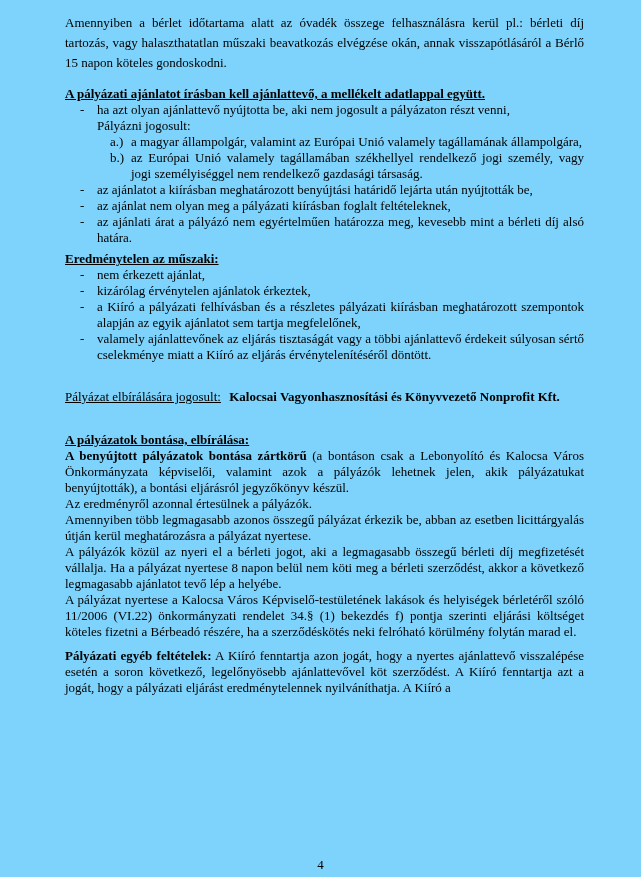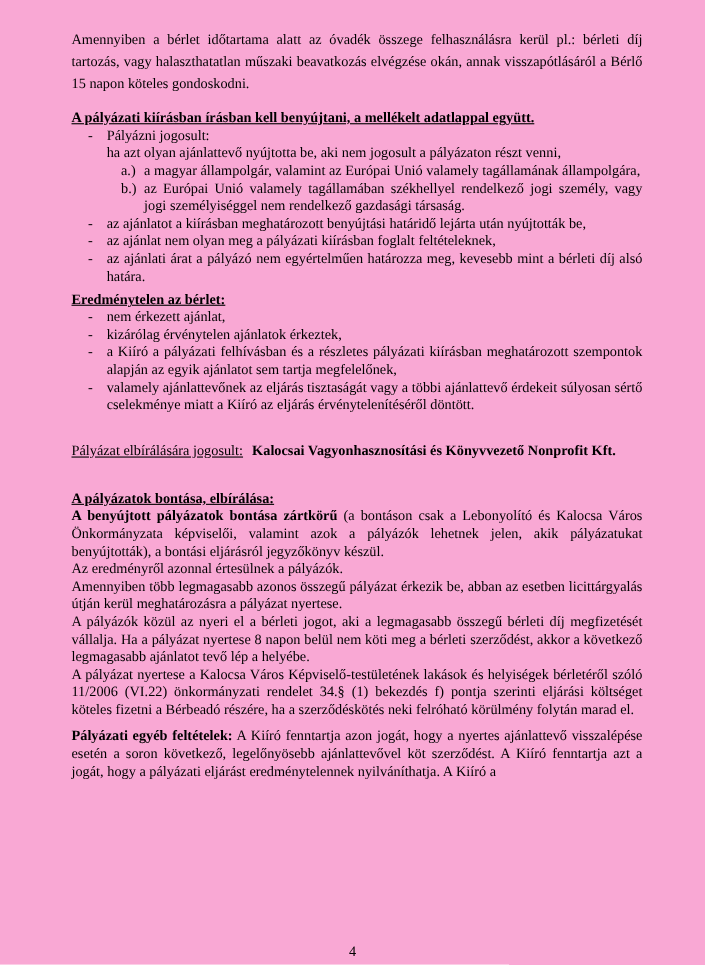--- a/index.html
+++ b/index.html
@@ -1,25 +1,25 @@
 <!DOCTYPE html>
 <html lang="hu"><head>
 <meta charset="utf-8">
 <style>
   html, body { margin: 0; padding: 0; background: #ffffff; }
   .page {
     position: relative;
     width: 641px;
     height: 877px;
     box-sizing: border-box;
-    background: #f9a8d4;
+    background: #7dd3fc;
     color: #000000;
     font-family: "Liberation Serif", "DejaVu Serif", serif;
     font-size: 13px;
-    padding: 26px 57px 0 65px;
+    padding: 13px 57px 0 65px;
     overflow: hidden;
   }
   p { margin: 0; line-height: 16px; }
   .just { text-align: justify; }
   .sp { line-height: 20px; margin-bottom: 12px; }
   .head-bu {
     font-weight: bold;
     text-decoration: underline;
     line-height: 17px;
   }
@@ -55,29 +55,29 @@
   }
 </style>
 </head>
 <body>
 
 <div class="page">
 
   <p class="just sp">Amennyiben a bérlet időtartama alatt az óvadék összege felhasználásra kerül pl.: bérleti díj tartozás, vagy halaszthatatlan műszaki beavatkozás elvégzése okán, annak visszapótlásáról a Bérlő 15 napon köteles gondoskodni.</p>
 
 
-  <p class="head-bu mt8">A pályázati kiírásban írásban kell benyújtani, a mellékelt adatlappal együtt.</p>
+  <p class="head-bu mt8">A pályázati ajánlatot írásban kell ajánlattevő, a mellékelt adatlappal együtt.</p>
 
 
   <div>
     <div class="li">
       <span class="m">-</span>
       <div class="lb">
+        <p>ha azt olyan ajánlattevő nyújtotta be, aki nem jogosult a pályázaton részt venni,</p>
         <p>Pályázni jogosult:</p>
-        <p>ha azt olyan ajánlattevő nyújtotta be, aki nem jogosult a pályázaton részt venni,</p>
         <div class="li sub">
           <span class="m2">a.)</span>
           <p class="just lb">a magyar állampolgár, valamint az Európai Unió valamely tagállamának állampolgára,</p>
         </div>
         <div class="li sub">
           <span class="m2">b.)</span>
           <p class="just lb">az Európai Unió valamely tagállamában székhellyel rendelkező jogi személy, vagy jogi személyiséggel nem rendelkező gazdasági társaság.</p>
         </div>
       </div>
     </div>
@@ -88,21 +88,21 @@
     <div class="li">
       <span class="m">-</span>
       <p class="just lb">az ajánlat nem olyan meg a pályázati kiírásban foglalt feltételeknek,</p>
     </div>
     <div class="li">
       <span class="m">-</span>
       <p class="just lb">az ajánlati árat a pályázó nem egyértelműen határozza meg, kevesebb mint a bérleti díj alsó határa.</p>
     </div>
   </div>
 
-  <p class="head-bu mt4">Eredménytelen az bérlet:</p>
+  <p class="head-bu mt4">Eredménytelen az műszaki:</p>
 
   <div>
     <div class="li">
       <span class="m">-</span>
       <p class="just lb">nem érkezett ajánlat,</p>
     </div>
     <div class="li">
       <span class="m">-</span>
       <p class="just lb">kizárólag érvénytelen ajánlatok érkeztek,</p>
     </div>

